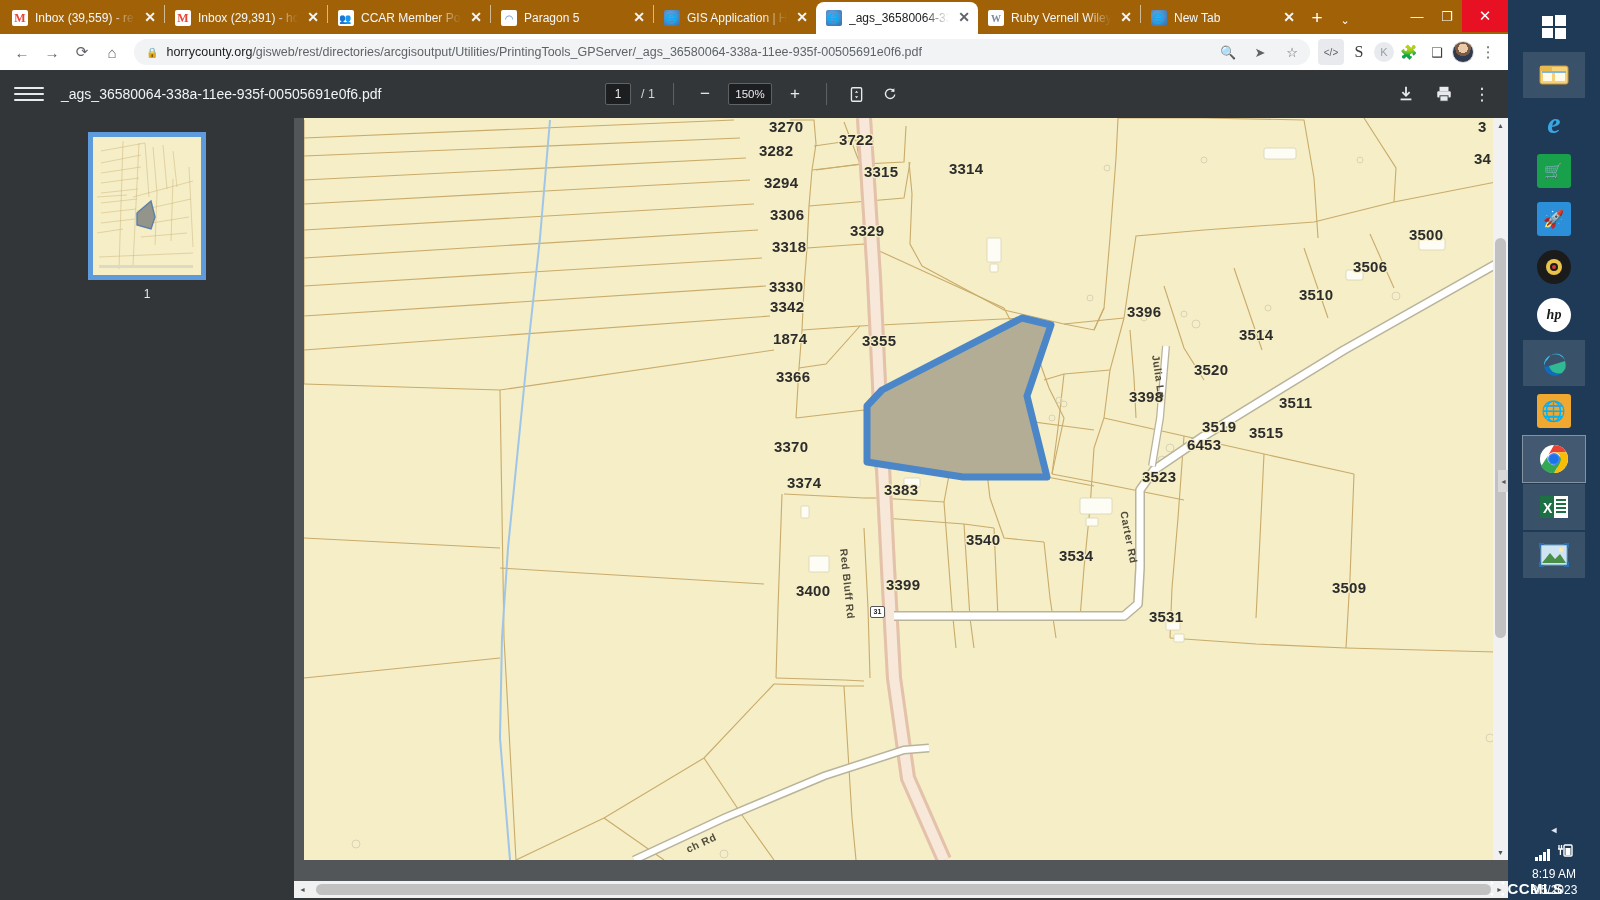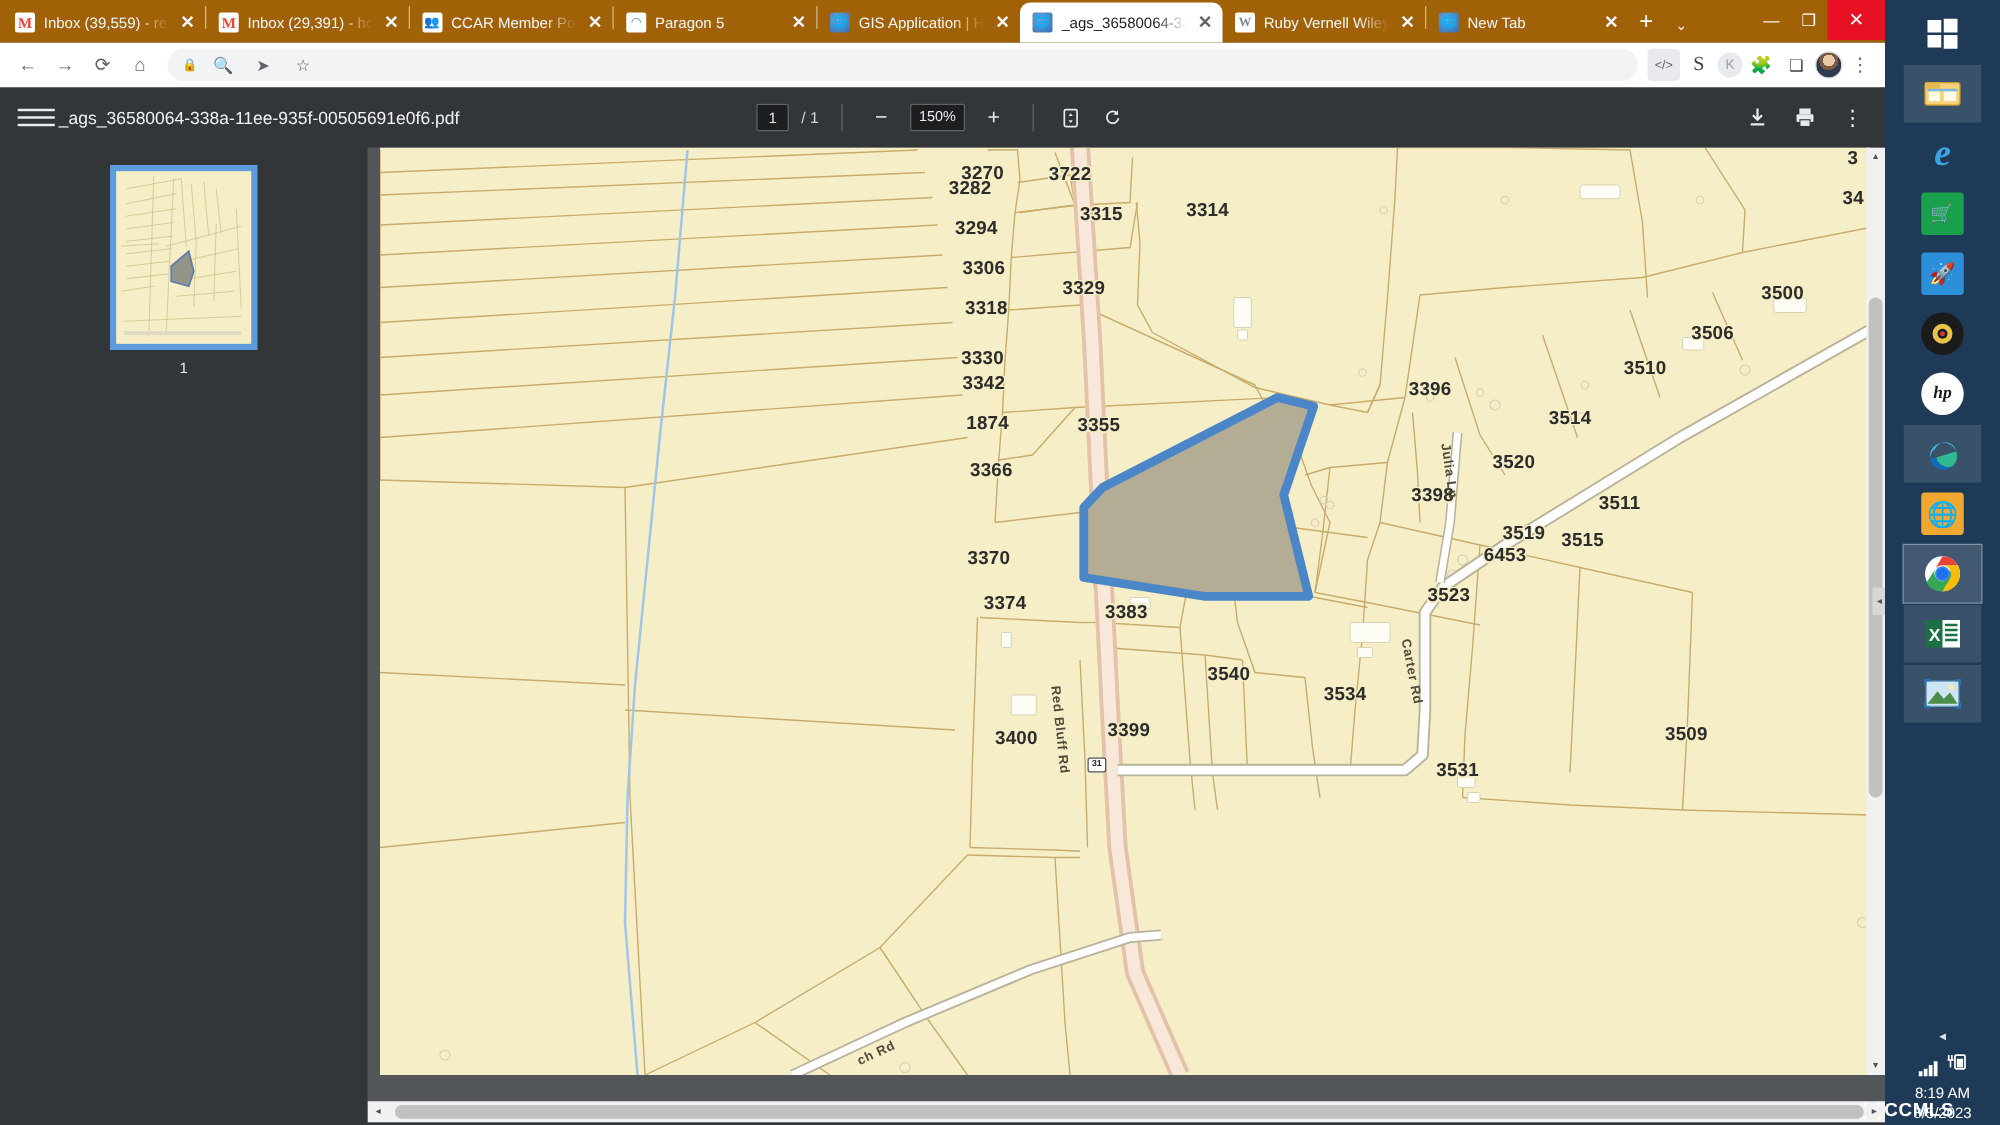--- a/index.html
+++ b/index.html
@@ -89,21 +89,21 @@
   #kebab { width:24px;height:24px;display:flex;align-items:center;justify-content:center;
            color:#5f6368;font-size:15px;flex:0 0 auto;}
 
   
   #pdftoolbar {
     height: 48px; background: #323639; display:flex; align-items:center;
     color:#e8eaed; padding: 0 14px; gap: 0;
   }
   #hamburger { width: 30px; height:30px; display:flex;flex-direction:column;justify-content:center;gap:4px; }
   #hamburger i { display:block; height:2px; background:#e8eaed; border-radius:1px; }
-  #pdf-filename { font-size: 14px; margin-left: 3px; color:#f1f3f4; white-space:nowrap;}
+  #pdf-filename { font-size: 14px; margin-left: 17px; color:#f1f3f4; white-space:nowrap;}
   #pdf-center { margin-left:auto; margin-right:auto; display:flex; align-items:center; gap:10px;
                 position:absolute; left:50%; transform:translateX(-50%); }
   #pagebox { width:26px;height:22px;background:#1c1e20;border:1px solid #5f6368;border-radius:2px;
              color:#e8eaed;font-size:12px;text-align:center;line-height:20px;}
   #pagetotal { font-size:12.5px; color:#d2d5d9; }
   .tbsep { width:1px; height:22px; background:#5f6368; margin:0 8px; }
   .zbtn { width:26px;height:26px;display:flex;align-items:center;justify-content:center;
           font-size:17px;color:#e8eaed;}
   #zoomlevel { min-width:44px;height:22px;background:#1c1e20;border:1px solid #5f6368;border-radius:2px;
                color:#e8eaed;font-size:11.5px;display:flex;align-items:center;justify-content:center;padding:0 4px;}
@@ -251,20 +251,23 @@
   </div>
 
   <div id="omnibar">
     <div class="navbtn">←</div>
     <div class="navbtn">→</div>
     <div class="navbtn">⟳</div>
     <div class="navbtn">⌂</div>
 
     <div id="urlbox">
       <span class="lock">🔒</span>
+      <span id="urltext">
+        <span class="dom">horrycounty.org</span><span class="path">/gisweb/rest/directories/arcgisoutput/Utilities/PrintingTools_GPServer/_ags_36580064-338a-11ee-935f-00505691e0f6.pdf</span>
+      </span>
       <span class="omnicon">🔍</span>
       <span class="omnicon">➤</span>
       <span class="omnicon">☆</span>
     </div>
 
     <div class="extic" style="background:#e8eaed;border-radius:4px;color:#5f6368;font-size:10px;">&lt;/&gt;</div>
     <div class="extic" style="font-family:'Liberation Serif',serif;font-size:16px;">S</div>
     <div class="extic" style="color:#9aa0a6;background:#e8eaed;border-radius:50%;font-size:11px;width:20px;height:20px;">K</div>
     <div class="extic" style="font-size:14px;">🧩</div>
     <div class="extic" style="font-size:13px;">❑</div>
@@ -478,21 +481,21 @@
           <path d="M862 228 L856 300 L848 348" stroke="#b9b39a" stroke-width="8" fill="none"></path>
           <path d="M862 228 L856 300 L848 348" stroke="#ffffff" stroke-width="5.5" fill="none"></path>
 
           <path d="M330 742 L420 700 L520 658 L600 632 L625 630" stroke="#b9b39a" stroke-width="9" fill="none"></path>
           <path d="M330 742 L420 700 L520 658 L600 632 L625 630" stroke="#ffffff" stroke-width="6" fill="none"></path>
 
           <polygon points="563,288 578,272 718,200 747,207 723,278 743,359 659,359 563,344" fill="#b2ad94" stroke="#4a86c8" stroke-width="7" stroke-linejoin="round"></polygon>
         </svg>
 
         <div>
-          <div class="plabel" style="left:465px;top:12px">3270</div>
+          <div class="plabel" style="left:465px;top:0px">3270</div>
           <div class="plabel" style="left:535px;top:13px">3722</div>
           <div class="plabel" style="left:455px;top:24px">3282</div>
           <div class="plabel" style="left:560px;top:45px">3315</div>
           <div class="plabel" style="left:645px;top:42px">3314</div>
           <div class="plabel" style="left:460px;top:56px">3294</div>
           <div class="plabel" style="left:466px;top:88px">3306</div>
           <div class="plabel" style="left:546px;top:104px">3329</div>
           <div class="plabel" style="left:468px;top:120px">3318</div>
           <div class="plabel" style="left:1105px;top:108px">3500</div>
           <div class="plabel" style="left:465px;top:160px">3330</div>

